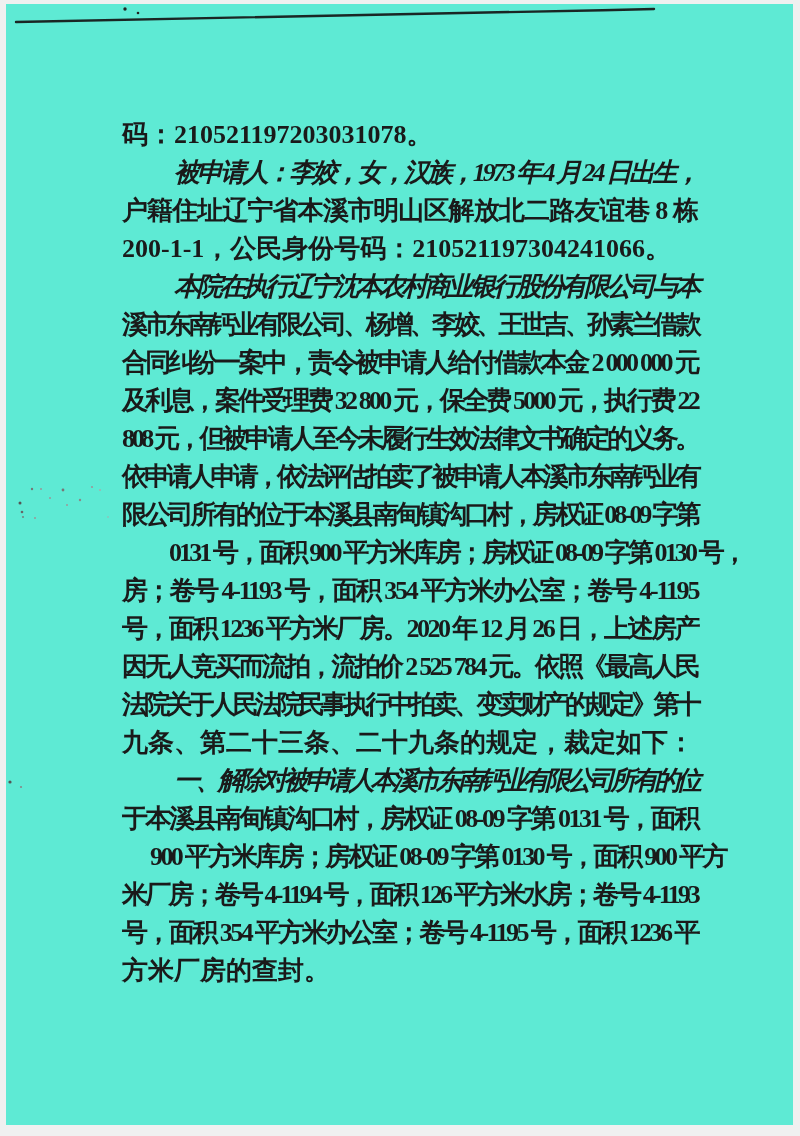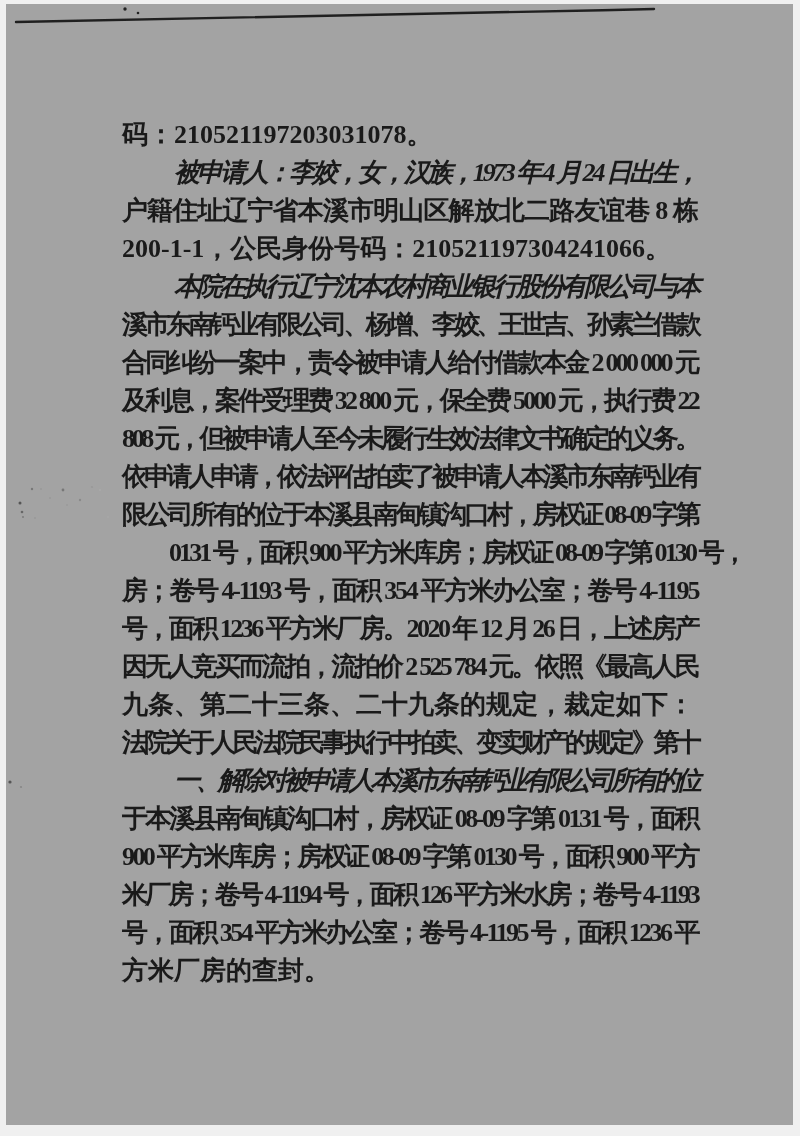--- a/index.html
+++ b/index.html
@@ -10,21 +10,21 @@
     overflow: hidden;
     background: #f0f0f0;
     font-family: "Liberation Serif", "DejaVu Serif", serif;
   }
   .page {
     position: absolute;
     left: 6px;
     top: 4px;
     width: 787px;
     height: 1121px;
-    background: #a3a3a3;
+    background: #5eead4;
   }
   .textblock {
     position: absolute;
     left: 116px;
     top: 112px;
     width: 576px;
     color: #1a1a1a;
     font-size: 26px;
     line-height: 38px;
     font-weight: 600;
@@ -56,25 +56,25 @@
       <div class="line justify"><span style="letter-spacing: -3.85px;">溪市东南钙业有限公司、杨增、李姣、王世吉、孙素兰借款</span></div>
       <div class="line justify"><span style="letter-spacing: -2.72px;">合同纠纷一案中，责令被申请人给付借款本金 2 000 000 元</span></div>
       <div class="line justify"><span style="letter-spacing: -2.78px;">及利息，案件受理费 32 800 元，保全费 5000 元，执行费 22</span></div>
       <div class="line justify"><span style="letter-spacing: -3.34px;">808 元，但被申请人至今未履行生效法律文书确定的义务。</span></div>
       <div class="line justify"><span style="letter-spacing: -3.85px;">依申请人申请，依法评估拍卖了被申请人本溪市东南钙业有</span></div>
       <div class="line justify"><span style="letter-spacing: -3.19px;">限公司所有的位于本溪县南甸镇沟口村，房权证 08-09 字第</span></div>
       <div class="line justify"><span style="letter-spacing: -2.88px; margin-left: 47px;">0131 号，面积 900 平方米库房；房权证 08-09 字第 0130 号，</span></div>
       <div class="line justify"><span style="letter-spacing: -2.21px; text-align: right;">房；卷号 4-1193 号，面积 354 平方米办公室；卷号 4-1195</span></div>
       <div class="line justify"><span style="letter-spacing: -2.53px;">号，面积 1236 平方米厂房。2020 年 12 月 26 日，上述房产</span></div>
       <div class="line justify"><span style="letter-spacing: -2.72px;">因无人竞买而流拍，流拍价 2 525 784 元。依照《最高人民</span></div>
+      <div class="line justify"><span style="letter-spacing: -3.85px;">法院关于人民法院民事执行中拍卖、变卖财产的规定》第十</span></div>
       <div class="line"><span>九条、第二十三条、二十九条的规定，裁定如下：</span></div>
-      <div class="line justify"><span style="letter-spacing: -3.85px;">法院关于人民法院民事执行中拍卖、变卖财产的规定》第十</span></div>
       <div class="line indent justify"><span style="letter-spacing: -4.17px;">一、解除对被申请人本溪市东南钙业有限公司所有的位</span></div>
       <div class="line justify"><span style="letter-spacing: -2.51px;">于本溪县南甸镇沟口村，房权证 08-09 字第 0131 号，面积</span></div>
-      <div class="line justify"><span style="letter-spacing: -2.62px;">900 平方米库房；房权证 08-09 字第 0130 号，面积 900 平方</span></div>
+      <div class="line justify"><span style="letter-spacing: -2.62px; margin-left: 28px;">900 平方米库房；房权证 08-09 字第 0130 号，面积 900 平方</span></div>
       <div class="line justify"><span style="letter-spacing: -2.84px;">米厂房；卷号 4-1194 号，面积 126 平方米水房；卷号 4-1193</span></div>
       <div class="line justify"><span style="letter-spacing: -2.55px;">号，面积 354 平方米办公室；卷号 4-1195 号，面积 1236 平</span></div>
       <div class="line"><span>方米厂房的查封。</span></div>
     </div>
 </div>
 
 <svg class="artifacts" width="800" height="1136" viewBox="0 0 800 1136" xmlns="http://www.w3.org/2000/svg">
   <path d="M16,22 C180,19.5 420,14.5 654,9" fill="none" stroke="#151515" stroke-width="2.4" stroke-linecap="round" opacity="0.92"></path>
   <g fill="#222">
     <circle cx="125" cy="9" r="1.7"></circle>

